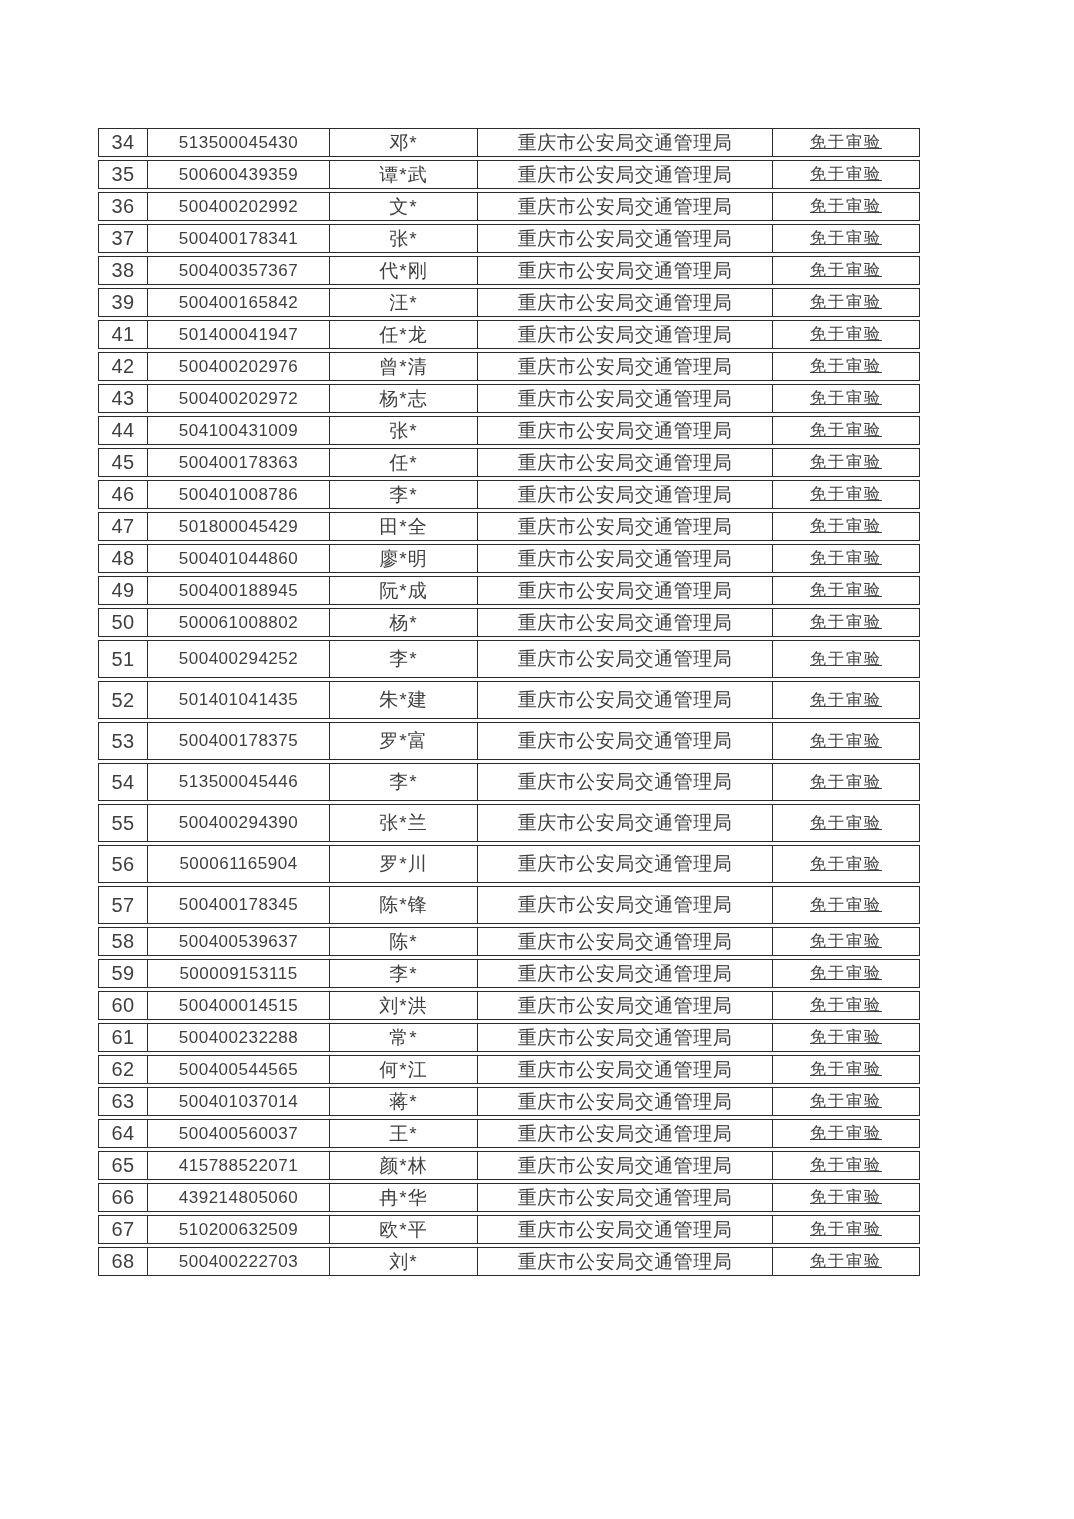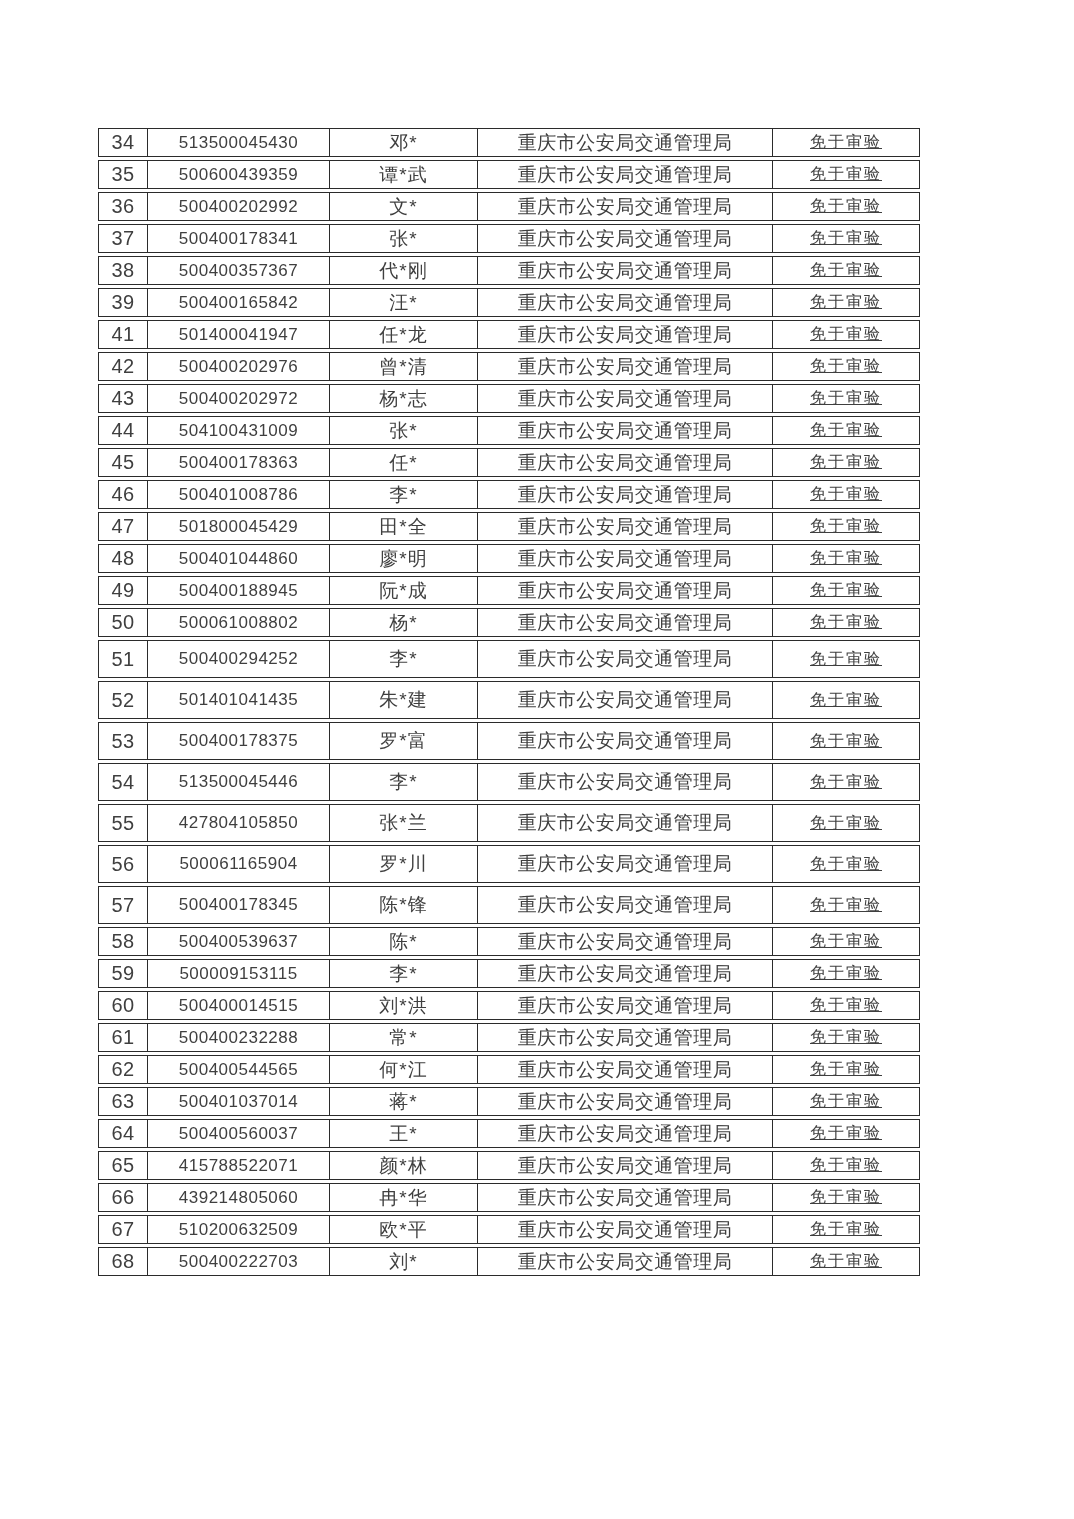--- a/index.html
+++ b/index.html
@@ -203,21 +203,21 @@
         </tr>
         <tr class="tall">
           <td>54</td>
           <td>513500045446</td>
           <td>李*</td>
           <td>重庆市公安局交通管理局</td>
           <td>免于审验</td>
         </tr>
         <tr class="tall">
           <td>55</td>
-          <td>427804105850</td>
+          <td>500400294390</td>
           <td>张*兰</td>
           <td>重庆市公安局交通管理局</td>
           <td>免于审验</td>
         </tr>
         <tr class="tall">
           <td>56</td>
           <td>500061165904</td>
           <td>罗*川</td>
           <td>重庆市公安局交通管理局</td>
           <td>免于审验</td>

